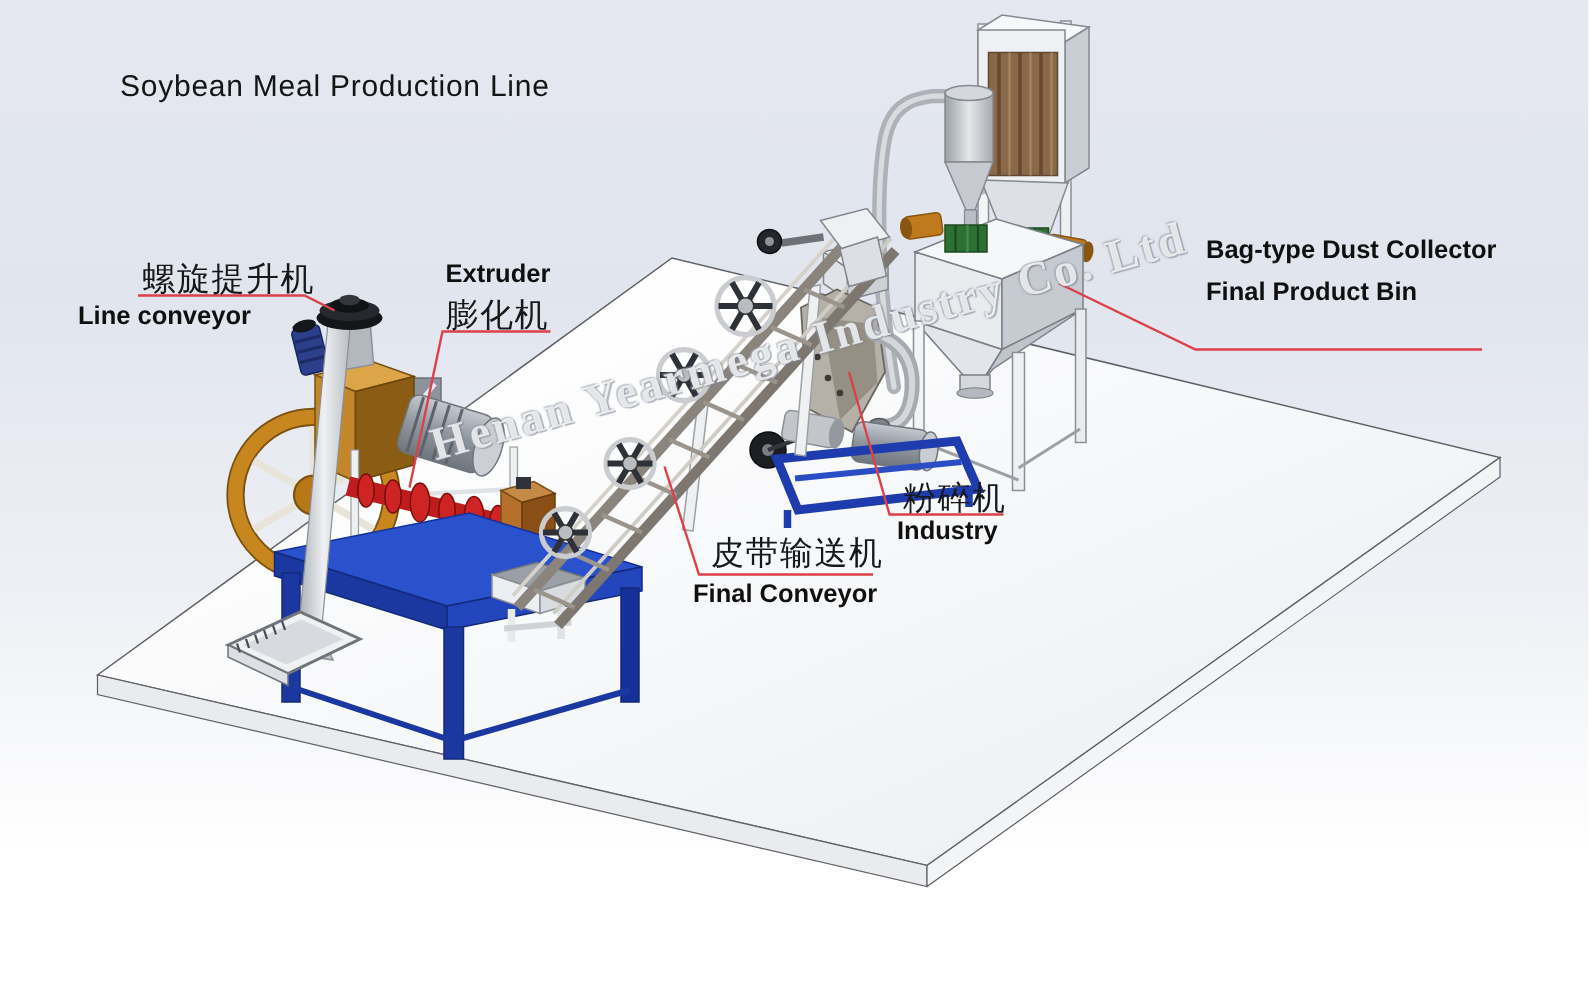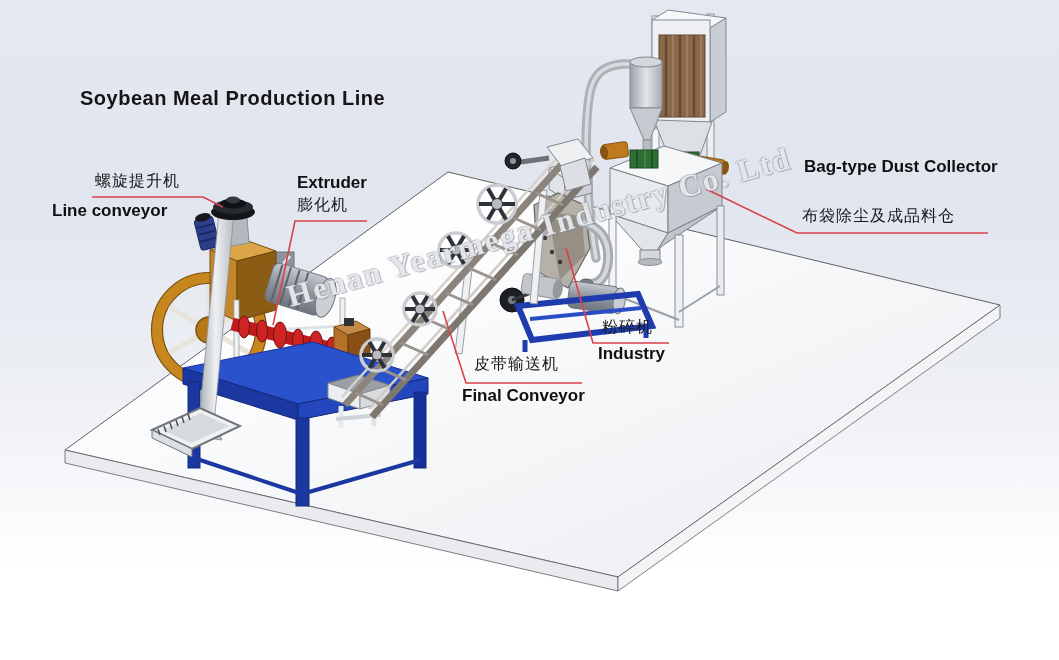--- a/index.html
+++ b/index.html
@@ -1,21 +1,21 @@
 <!DOCTYPE html>
 <html style="--annotation-red: #dc4049;"><head>
 <meta charset="utf-8">
 <style>
   html,body{margin:0;padding:0;background:#fff;}
   .stage{position:relative;width:1059px;height:660px;overflow:hidden;
          background:linear-gradient(to bottom,#e5e8f0 0%,#e1e5ee 30%,#eef0f5 60%,#ffffff 86%);
          font-family:"Liberation Sans","DejaVu Sans",sans-serif;}
   .stage svg{position:absolute;left:0;top:0;}
-  .title{position:absolute;left:80px;top:47px;font-size:20px;font-weight:bold;color:#151515;letter-spacing:.5px;white-space:nowrap;margin-top:40px;}
-  .lab-zh{position:absolute;font-family:Liberation Sans, sans-serif;font-size:16px;letter-spacing:1px;color:#17181a;white-space:nowrap;}
+  .title{position:absolute;left:80px;top:47px;font-size:20px;font-weight:normal;color:#151515;letter-spacing:.5px;white-space:nowrap;}
+  .lab-zh{position:absolute;font-family:Liberation Sans, sans-serif;font-size:22px;letter-spacing:1px;color:#17181a;white-space:nowrap;}
   .lab-en{position:absolute;font-weight:bold;font-size:17px;color:#101010;white-space:nowrap;}
   .watermark{position:absolute;left:283px;top:280px;transform:rotate(-15.5deg);transform-origin:0 0;
              font-family:"Liberation Serif","DejaVu Serif",serif;font-weight:bold;font-size:31px;letter-spacing:2px;
              color:rgba(255,255,255,.78);
              text-shadow:0 0 2px rgba(125,131,145,.85),1px 1px 0 rgba(125,131,145,.45),-1px -1px 0 rgba(170,175,188,.4);
              white-space:nowrap;pointer-events:none;}
   .leader{stroke:var(--annotation-red,#dc4049);stroke-width:1.6;fill:none;}
 </style>
 </head>
 <body>
@@ -331,21 +331,21 @@
 
 <div class="title">Soybean Meal Production Line</div>
 
 <div class="lab-zh" style="left:95px;top:171px;">螺旋提升机</div>
 <div class="lab-en" style="left:52px;top:201px;">Line conveyor</div>
 
 <div class="lab-en" style="left:297px;top:173px;">Extruder</div>
 <div class="lab-zh" style="left:297px;top:195px;">膨化机</div>
 
 <div class="lab-en" style="left:804px;top:157px;">Bag-type Dust Collector</div>
-<div class="lab-zh" style="left:802px;top:206px;">布袋除尘及成品料仓</div>
+<div class="lab-en" style="left:804px;top:185px;">Final Product Bin</div>
 
 <div class="lab-zh" style="left:602px;top:317px;text-align:right;">粉碎机</div>
 <div class="lab-en" style="left:598px;top:344px;">Industry</div>
 
 <div class="lab-zh" style="left:474px;top:354px;text-align:center;">皮带输送机</div>
 <div class="lab-en" style="left:462px;top:386px;">Final Conveyor</div>
 
 </div>
 
 </body></html>

